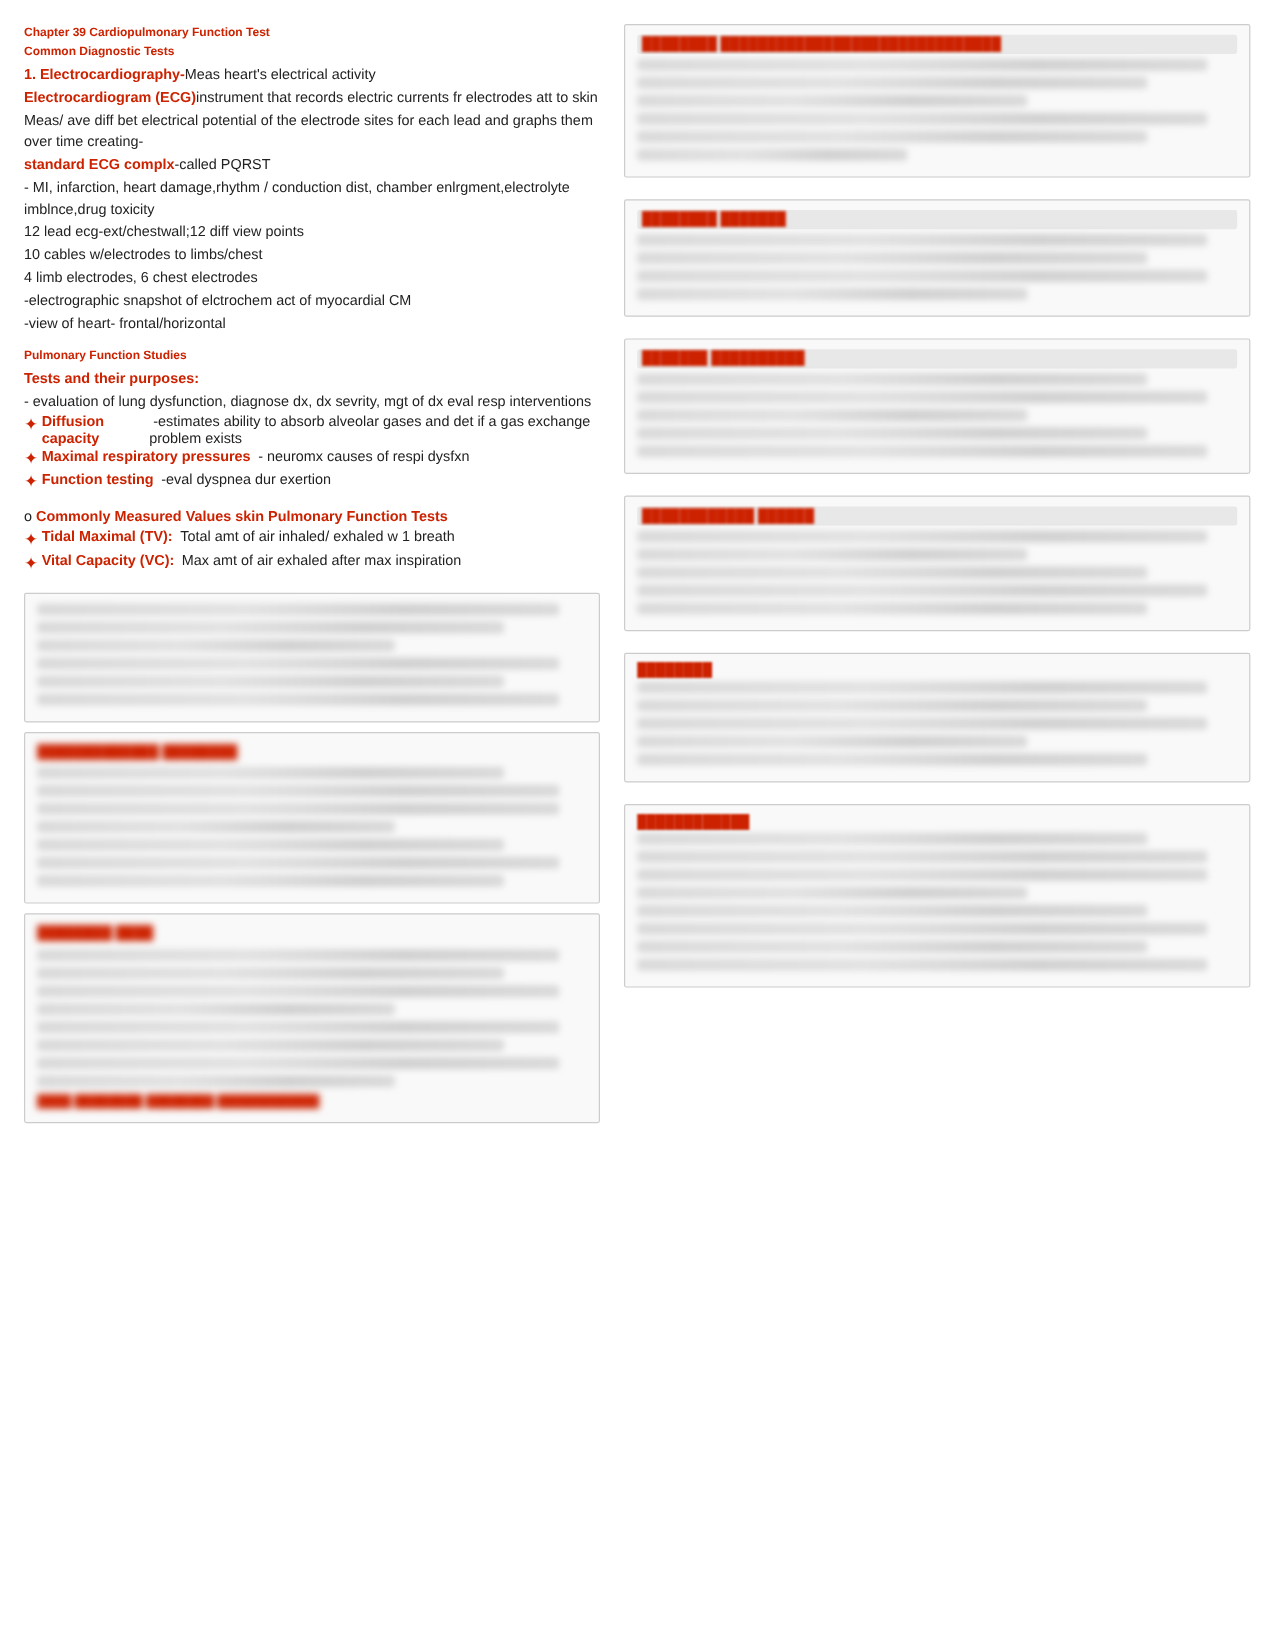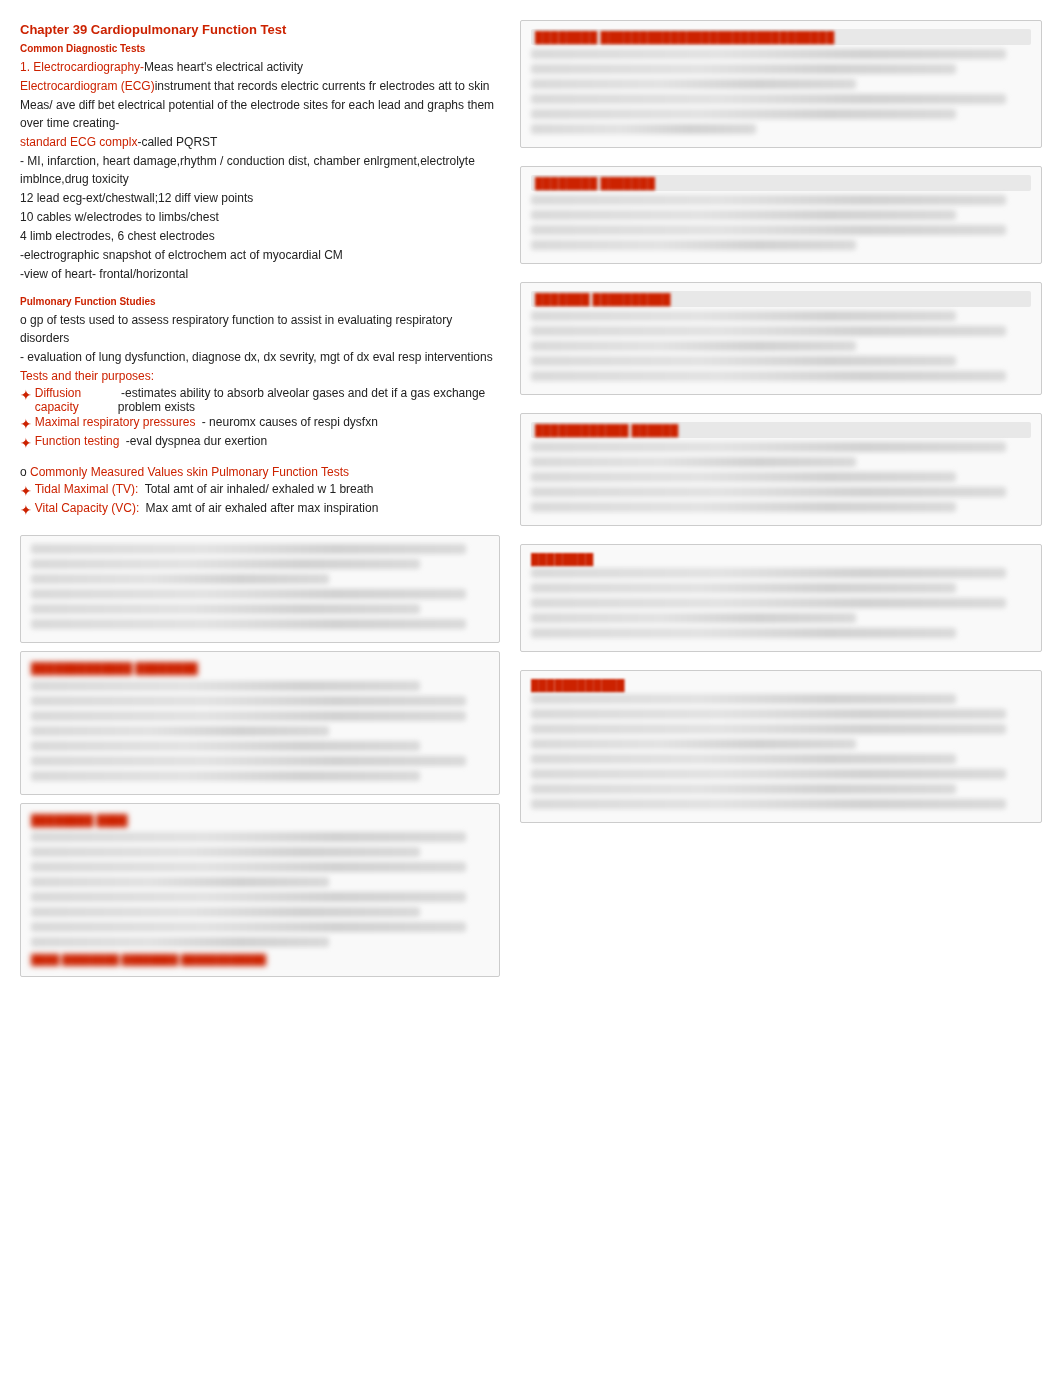--- a/index.html
+++ b/index.html
@@ -20,31 +20,31 @@
     .left-column {
       width: 480px;
       flex-shrink: 0;
     }
     .right-column {
       flex: 1;
       display: flex;
       flex-direction: column;
       gap: 10px;
     }
-    .red { color: #cc2200; }
+    .red { color: #cc2200; font-weight: bold; }
     .section-heading {
       color: #cc2200;
       font-weight: bold;
       font-size: 10px;
       margin-bottom: 2px;
     }
     .chapter-title {
       color: #cc2200;
       font-weight: bold;
-      font-size: 13px;
+      font-size: 10px;
       margin-bottom: 1px;
     }
     p, .line { margin-bottom: 1px; line-height: 1.5; }
     .bullet-item { display: flex; gap: 3px; margin-bottom: 1px; }
     .bullet-icon { color: #cc2200; font-size: 14px; line-height: 1.3; }
     .spacer { height: 10px; }
     .blurred-text {
       filter: blur(2.5px);
       font-size: 10.5px;
       color: #555;
@@ -97,23 +97,22 @@
       <p class="line">12 lead ecg-ext/chestwall;12 diff view points</p>
       <p class="line">10 cables w/electrodes to limbs/chest</p>
       <p class="line">4 limb electrodes, 6 chest electrodes</p>
       <p class="line">-electrographic snapshot of elctrochem act of myocardial CM</p>
       <p class="line">-view of heart- frontal/horizontal</p>
     </div>
 
     <div class="spacer"></div>
 
     <p class="section-heading">Pulmonary Function Studies</p>
-    <p class="line">o gp of tests used to assess respiratory function to assist in evaluating respiratory disorders</p>
+    <p class="line red">Tests and their purposes:</p>
     <p class="line">- evaluation of lung dysfunction, diagnose dx, dx sevrity, mgt of dx eval resp interventions</p>
-    <p class="line red">Tests and their purposes:</p>
 
     <div>
       <div class="bullet-item">
         <span class="bullet-icon">✦</span>
         <span class="red">Diffusion capacity</span>
         <span>&nbsp;-estimates ability to absorb alveolar gases and det if a gas exchange problem exists</span>
       </div>
       <div class="bullet-item">
         <span class="bullet-icon">✦</span>
         <span class="red">Maximal respiratory pressures</span>

